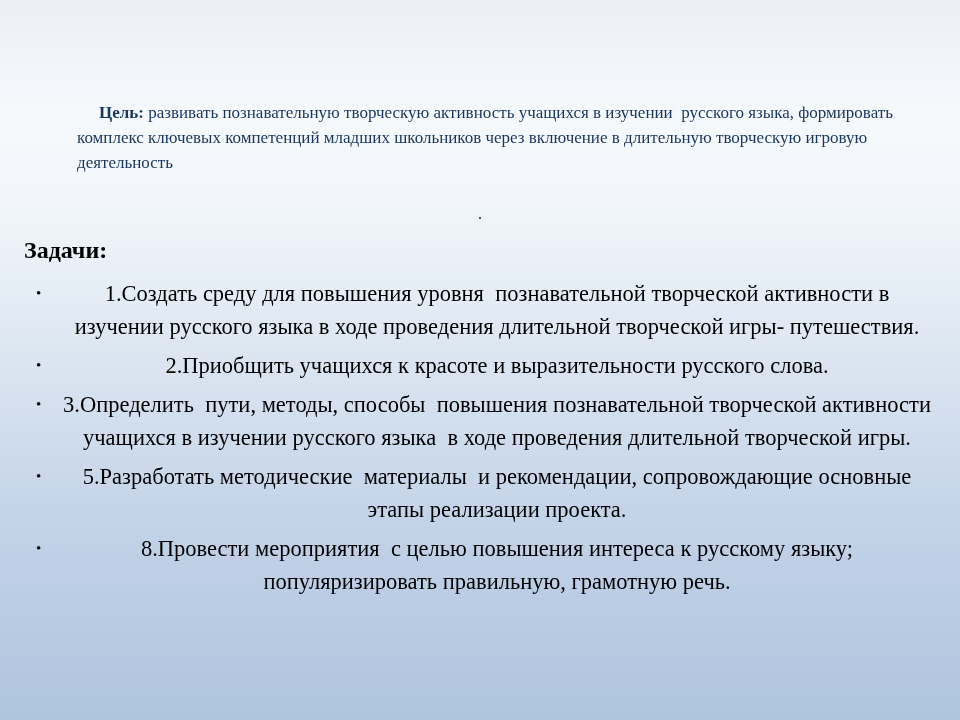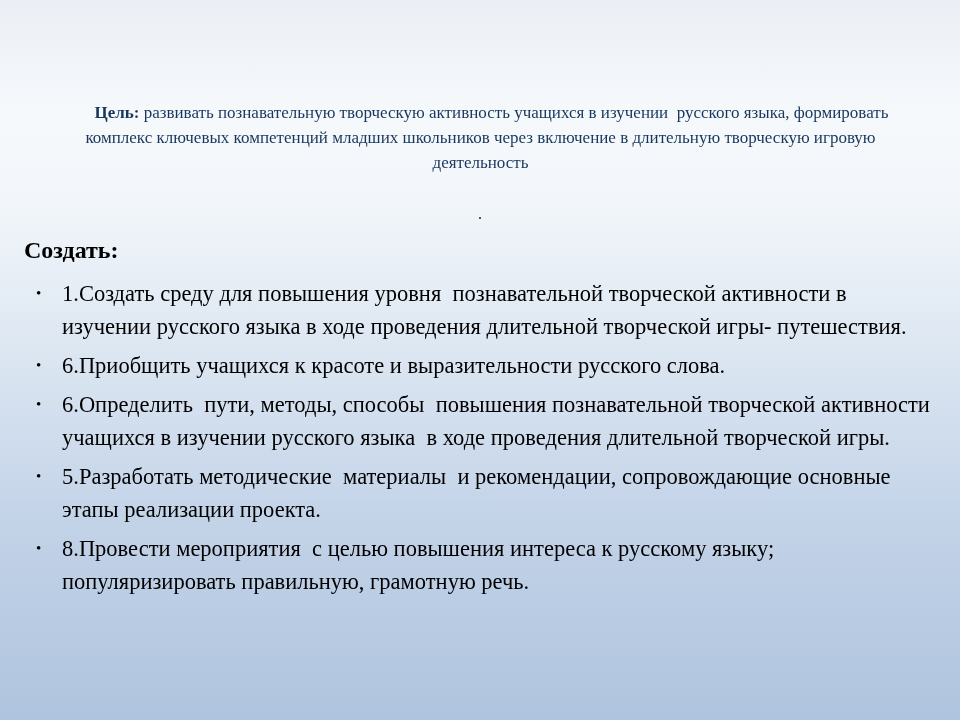--- a/index.html
+++ b/index.html
@@ -15,27 +15,26 @@
     background: linear-gradient(180deg,
       #ebeff5 0%,
       #f6f9fc 16%,
       #f2f6fa 28%,
       #dde7f2 48%,
       #c3d3e8 72%,
       #afc4de 100%);
     font-family: "Liberation Serif", "DejaVu Serif", serif;
   }
   .goal {
-    margin: 100px 56px 0 57px;
+    margin: 100px 56px 0 77px;
     font-size: 17px;
     line-height: 25px;
     color: #17365d;
     text-indent: 22px;
     white-space: pre-wrap;
-    text-align: center;
   }
   .goal .goal-label {
     font-weight: bold;
   }
   .standalone-period {
     margin-top: 30px;
     text-align: center;
     font-size: 16px;
     line-height: 18px;
     color: #222a35;
@@ -63,45 +62,46 @@
   ul.tasks li .bullet {
     flex: 0 0 26px;
     width: 26px;
     font-size: 15px;
     line-height: 33px;
     color: #000000;
   }
   ul.tasks li .task-text {
     flex: 1 1 auto;
     white-space: pre-wrap;
+    text-align: center;
   }
 </style>
 </head>
 <body>
 
 <div class="slide">
 
   <p class="goal"><span class="goal-label">Цель: </span><span>развивать познавательную творческую активность учащихся в изучении  русского языка, формировать комплекс ключевых компетенций младших школьников через включение в длительную творческую игровую деятельность</span></p>
 
   <div class="standalone-period">.</div>
 
-  <h2 class="tasks-heading">Создать:</h2>
+  <h2 class="tasks-heading">Задачи:</h2>
 
   <ul class="tasks">
     <li>
       <span class="bullet">•</span>
       <span class="task-text">1.Создать среду для повышения уровня  познавательной творческой активности в изучении русского языка в ходе проведения длительной творческой игры- путешествия.</span>
     </li>
     <li>
       <span class="bullet">•</span>
-      <span class="task-text">6.Приобщить учащихся к красоте и выразительности русского слова.</span>
+      <span class="task-text">2.Приобщить учащихся к красоте и выразительности русского слова.</span>
     </li>
     <li>
       <span class="bullet">•</span>
-      <span class="task-text">6.Определить  пути, методы, способы  повышения познавательной творческой активности учащихся в изучении русского языка  в ходе проведения длительной творческой игры.</span>
+      <span class="task-text">3.Определить  пути, методы, способы  повышения познавательной творческой активности учащихся в изучении русского языка  в ходе проведения длительной творческой игры.</span>
     </li>
     <li>
       <span class="bullet">•</span>
       <span class="task-text">5.Разработать методические  материалы  и рекомендации, сопровождающие основные этапы реализации проекта.</span>
     </li>
     <li>
       <span class="bullet">•</span>
       <span class="task-text">8.Провести мероприятия  с целью повышения интереса к русскому языку; популяризировать правильную, грамотную речь.</span>
     </li>
   </ul>

